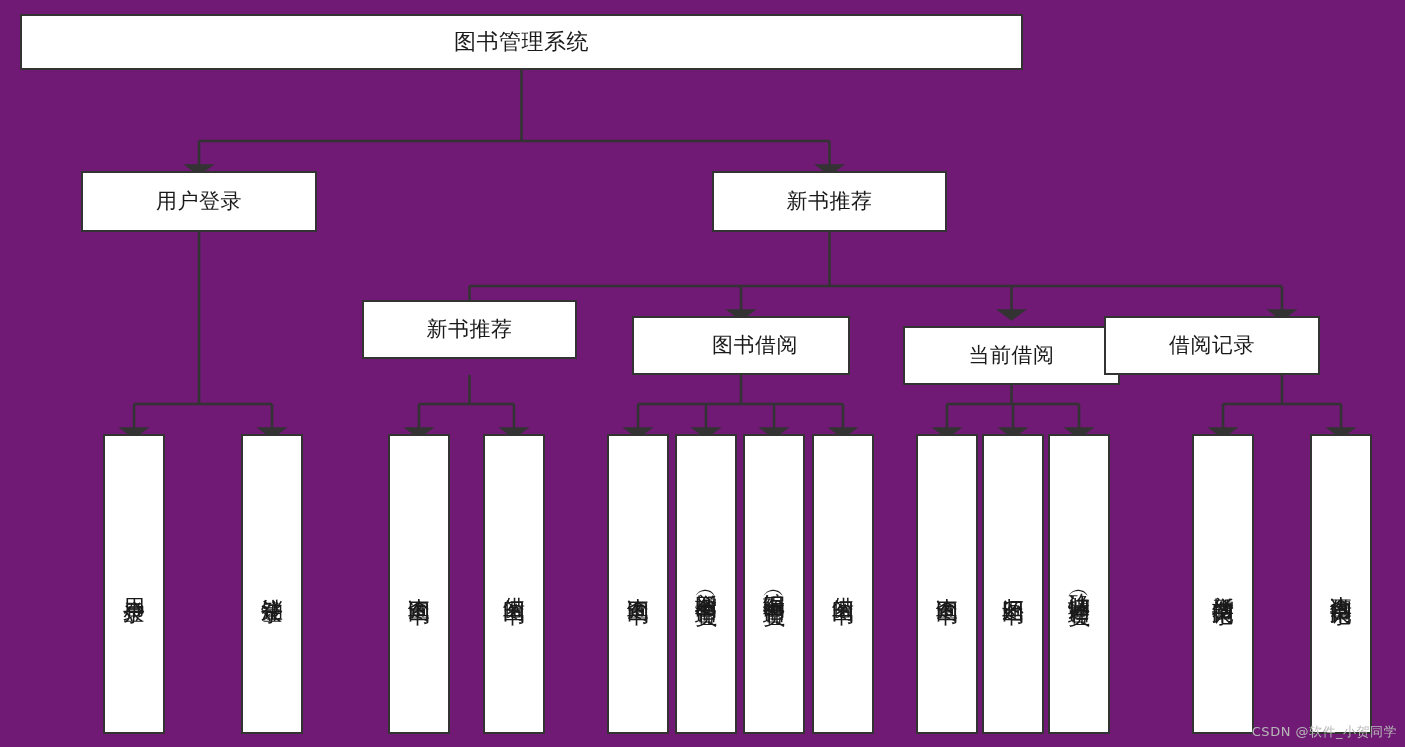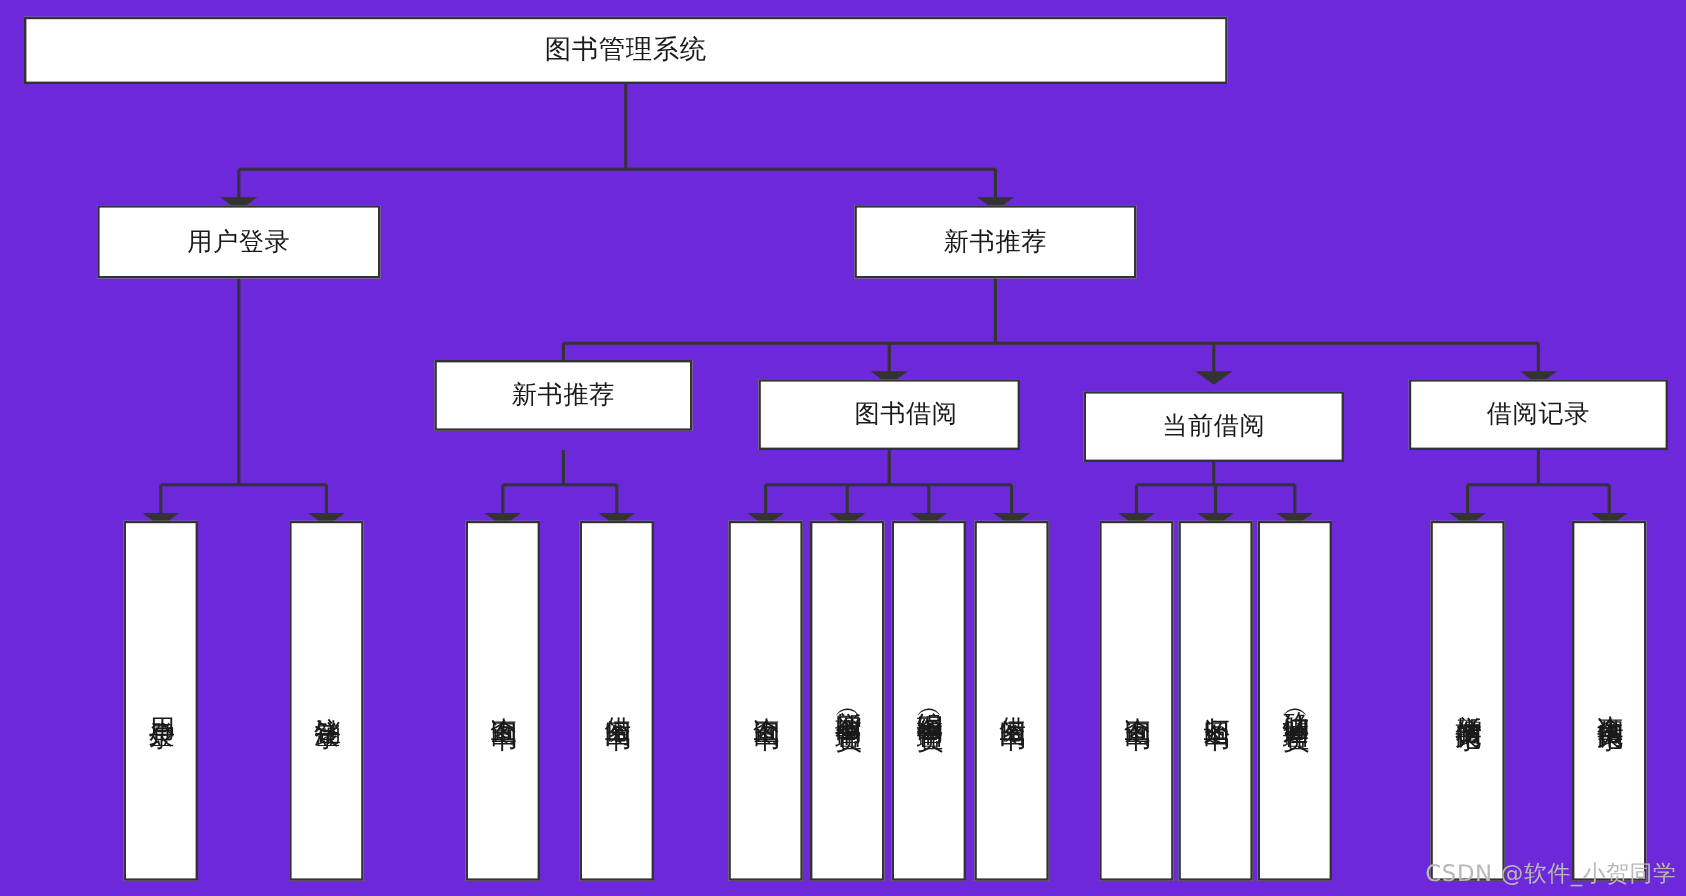--- a/index.html
+++ b/index.html
@@ -7,21 +7,21 @@
     padding: 0;
     background: #ffffff;
   }
   body {
     font-family: "DejaVu Sans", "Liberation Sans", sans-serif;
   }
   #canvas {
     position: relative;
     width: 1405px;
     height: 747px;
-    background: #6d28d9;
+    background: #701a75;
     overflow: hidden;
     text-decoration: underline;
   }
   #edges {
     position: absolute;
     left: 0;
     top: 0;
     width: 1405px;
     height: 747px;
     pointer-events: none;
@@ -56,21 +56,21 @@
     writing-mode: vertical-rl;
     text-orientation: upright;
     font-size: 22px;
     letter-spacing: 2px;
     line-height: 1;
   }
   .watermark {
     position: absolute;
     right: 8px;
     bottom: 6px;
-    font-size: 19px;
+    font-size: 13px;
     color: #b8b8b8;
     z-index: 5;
     white-space: nowrap;
     letter-spacing: 0.5px;
   }
 </style>
 </head>
 <body>
 
 <div id="canvas">
@@ -128,21 +128,21 @@
       </div>
       <div class="node horiz" style="left: 362px; top: 300px; width: 215px; height: 59px;">
         <span class="node-label">新书推荐</span>
       </div>
       <div class="node horiz" style="left: 632px; top: 316px; width: 218px; height: 59px; padding-left: 28px;">
         <span class="node-label">图书借阅</span>
       </div>
       <div class="node horiz" style="left: 903px; top: 326px; width: 217px; height: 59px;">
         <span class="node-label">当前借阅</span>
       </div>
-      <div class="node horiz" style="left: 1174px; top: 316px; width: 216px; height: 59px;">
+      <div class="node horiz" style="left: 1104px; top: 316px; width: 216px; height: 59px;">
         <span class="node-label">借阅记录</span>
       </div>
       <div class="node vert" style="left: 103px; top: 434px; width: 62px; height: 300px;">
         <span class="node-label">用户登录</span>
       </div>
       <div class="node vert" style="left: 241px; top: 434px; width: 62px; height: 300px;">
         <span class="node-label">注销登录</span>
       </div>
       <div class="node vert" style="left: 388px; top: 434px; width: 62px; height: 300px;">
         <span class="node-label">查询图书</span>

